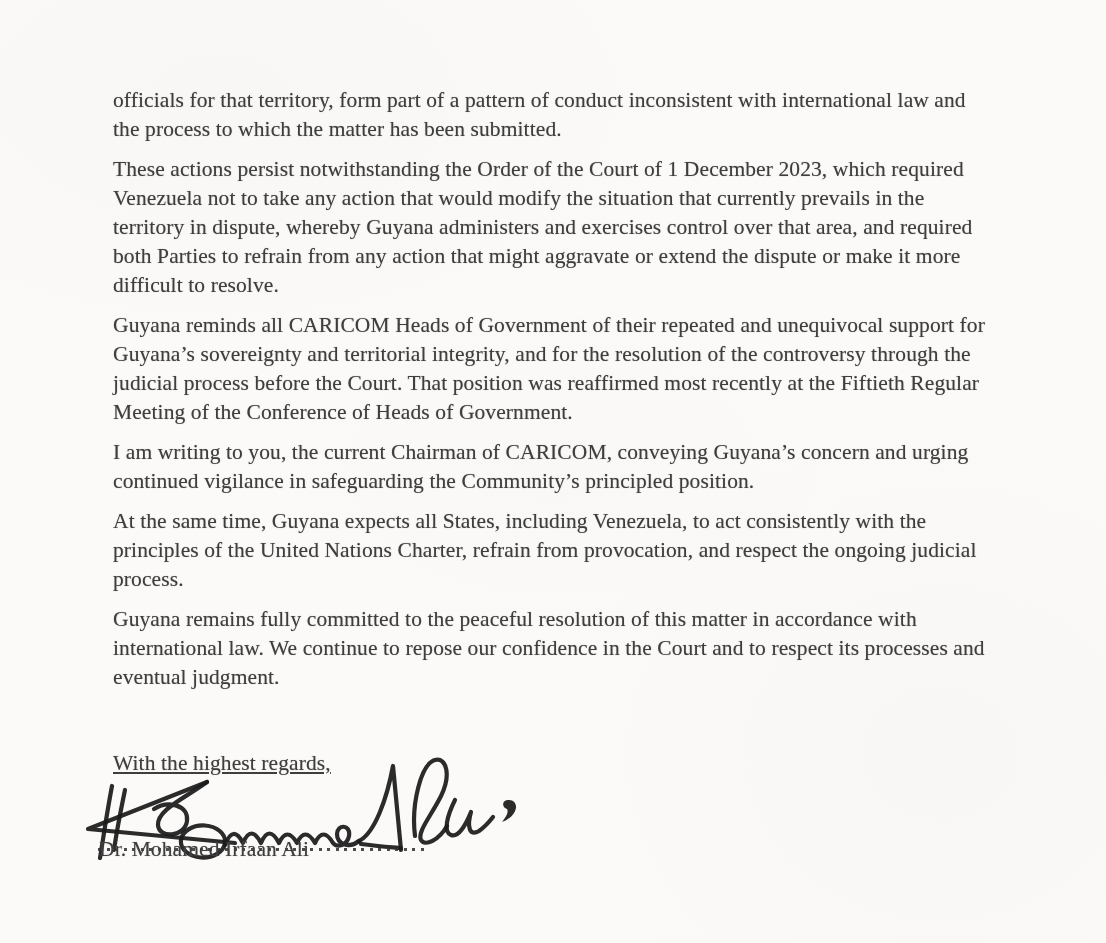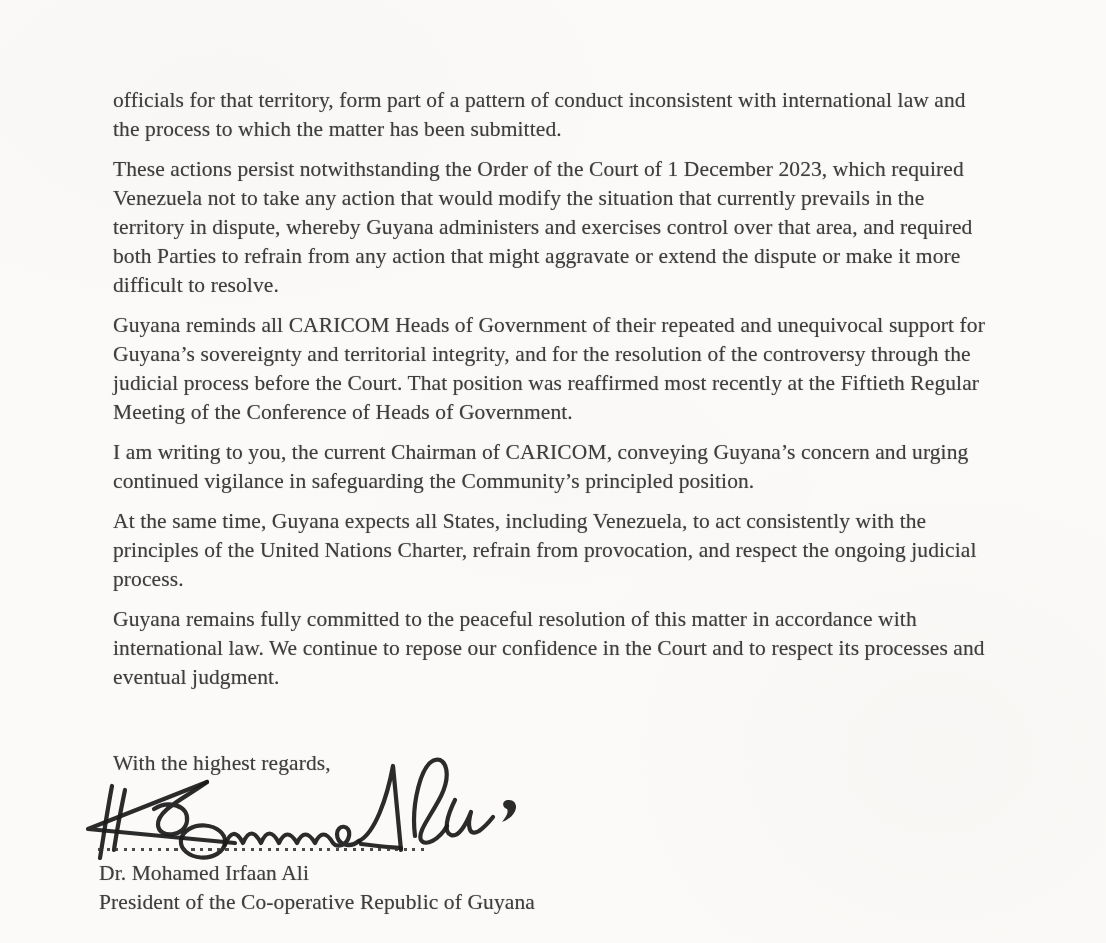--- a/index.html
+++ b/index.html
@@ -27,20 +27,21 @@
     line-height: 29px;
     letter-spacing: 0.1px;
     text-shadow: 0 0 1px rgba(95,95,95,0.55);
   }
   .body-text p {
     margin: 0 0 11px 0;
   }
   .body-text p.closing {
     margin-top: 57px;
     margin-bottom: 0;
+    text-decoration: underline;
   }
   .signature-svg {
     position: absolute;
     left: 85px;
     top: 748px;
     width: 450px;
     height: 112px;
   }
   .sig-stroke {
     fill: none;
@@ -55,21 +56,21 @@
     left: 98px;
     top: 848px;
     width: 327px;
     height: 3px;
     background: repeating-linear-gradient(to right, #343434 0 3px, transparent 3px 8.5px);
     opacity: 0.88;
   }
   .signer-block {
     position: absolute;
     left: 99px;
-    top: 859px;
+    top: 835px;
     color: #3e3e3e;
     font-size: 21.5px;
     line-height: 29px;
     letter-spacing: 0.1px;
     text-shadow: 0 0 1px rgba(95,95,95,0.55);
   }
 </style>
 </head>
 <body>
 
@@ -105,16 +106,15 @@
 
     <path class="sig-stroke" d="M370 52 C362 68 358 84 366 87 C374 90 382 74 386 64 C382 78 384 89 394 83 Q401 78 408 69"></path>
 
     <path d="M424 52 c7 0 9 7 5 13 c-3 5 -9 8 -12 9 c4 -5 7 -10 5 -13 c-5 -1 -6 -9 2 -9 z" fill="#1b1b1b" opacity="0.93"></path>
   </svg>
 
   <div class="dotted-line"></div>
 
   <div class="signer-block">
     <div>Dr. Mohamed Irfaan Ali</div>
-    <div>President of the Co-operative Republic of Guyana</div>
   </div>
 
 </div>
 
 </body></html>

